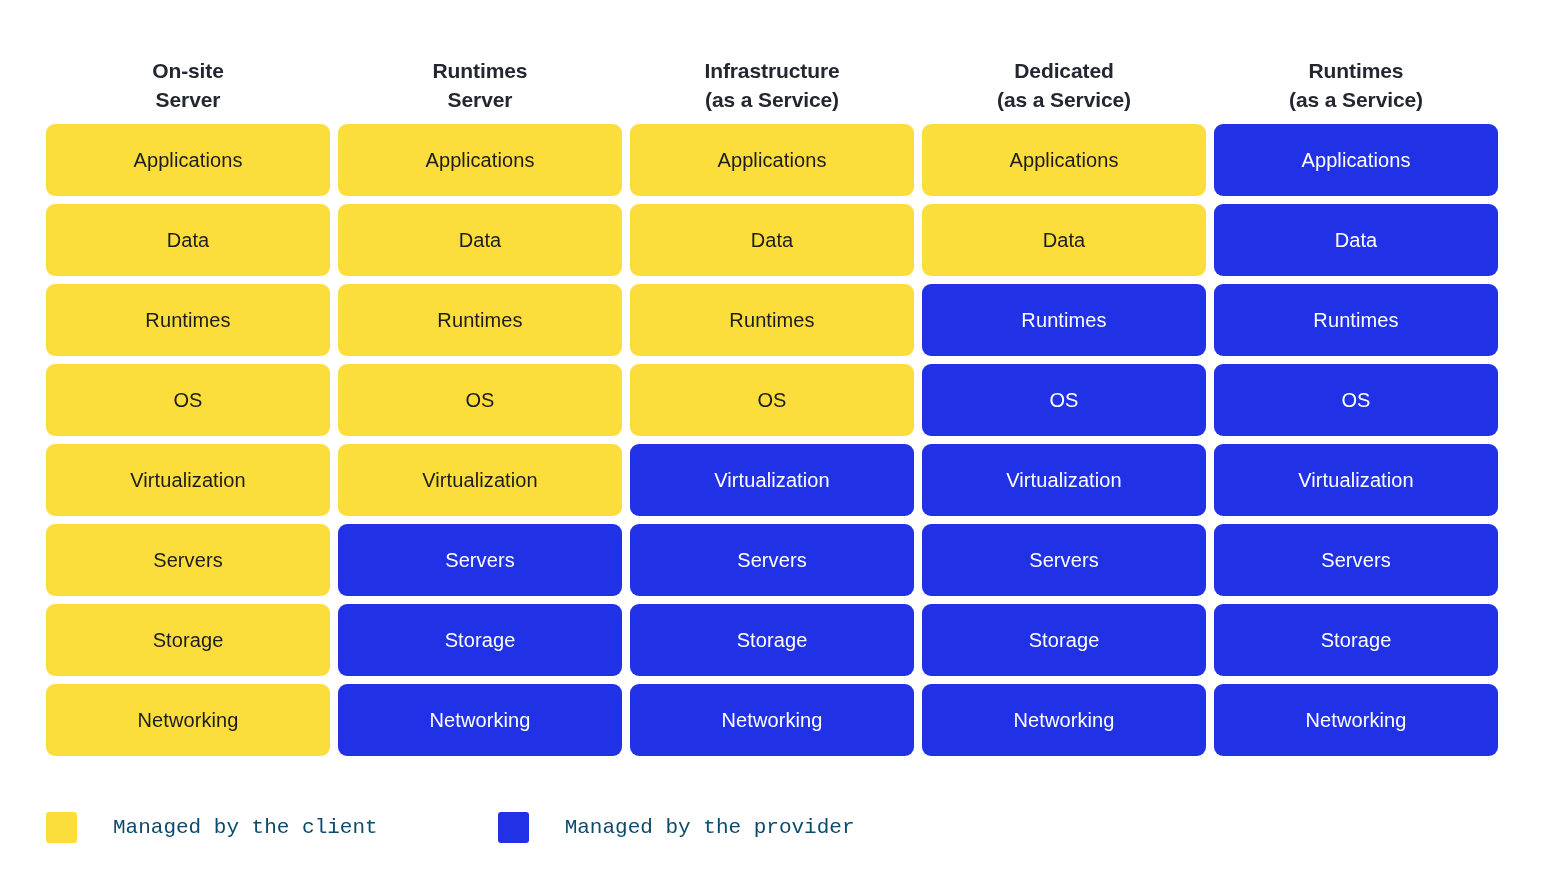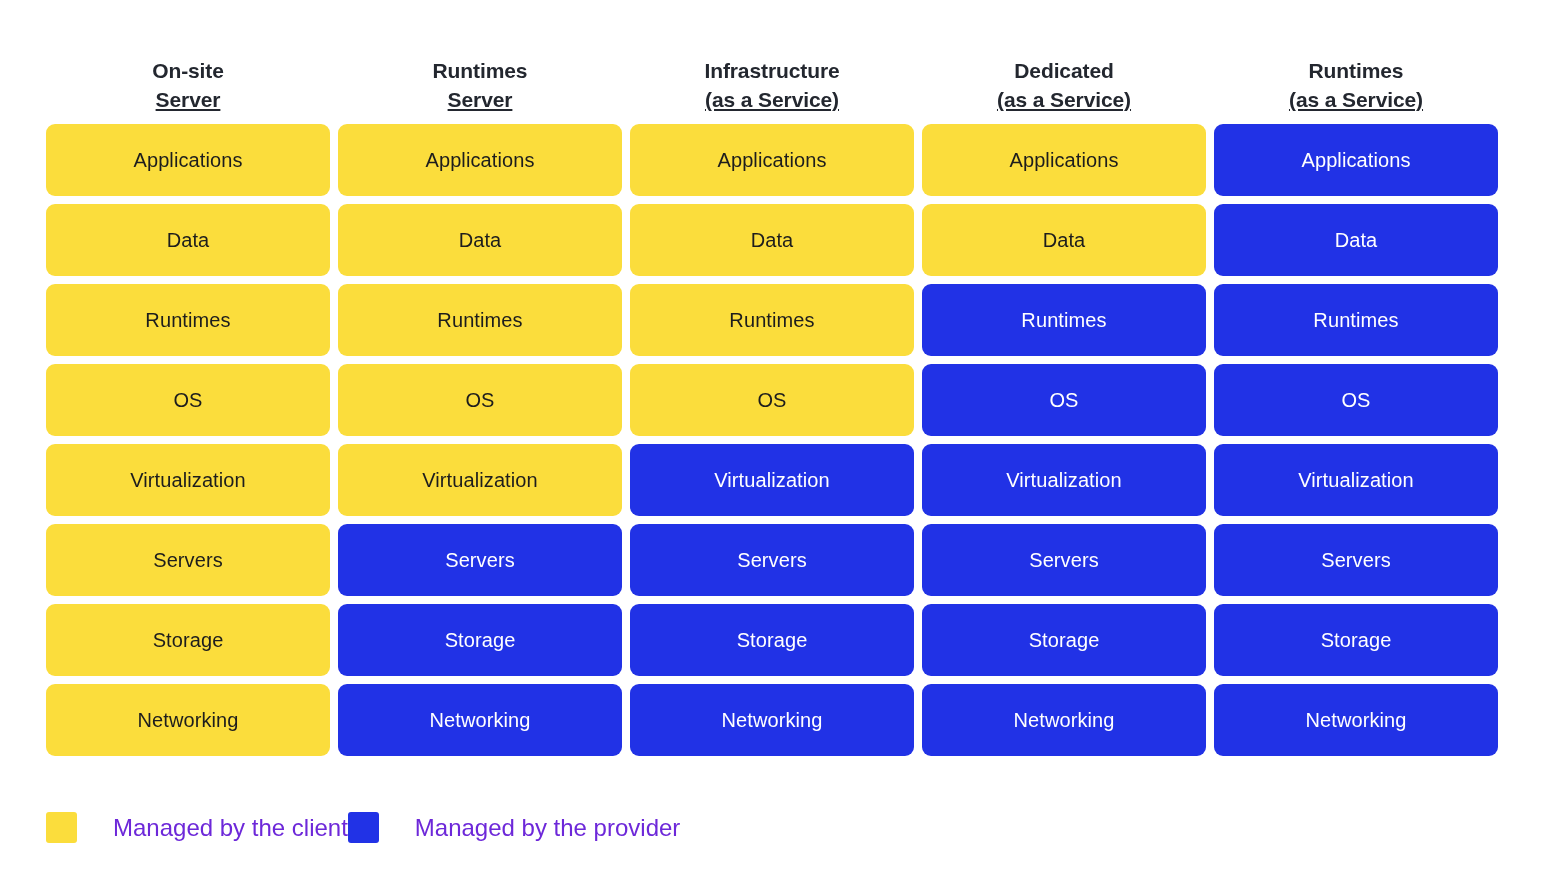--- a/index.html
+++ b/index.html
@@ -32,21 +32,21 @@
   }
   .col-header {
     text-align: center;
     color: #23272f;
     font-size: 21px;
     font-weight: bold;
     line-height: 29px;
     letter-spacing: -0.1px;
     user-select: none;
   }
-  .col-header .line2 { display: block; text-decoration: underline; }
+  .col-header .line2 { display: block; }
 
   
   .matrix {
     margin-top: 10px;
     display: grid;
     grid-template-columns: repeat(5, 1fr);
     grid-auto-rows: 72px;
     column-gap: 8px;
     row-gap: 8px;
   }
@@ -75,36 +75,37 @@
     position: absolute;
     left: 46px;
     top: 812px;
     display: flex;
     align-items: center;
   }
   .legend-item {
     display: flex;
     align-items: center;
   }
-  .legend-item.second { }
+  .legend-item.second { margin-left: 120px; }
   .swatch {
     width: 31px;
     height: 31px;
     border-radius: 3px;
     flex: 0 0 auto;
   }
   .swatch.client   { background: #fbdd3c; }
   .swatch.provider { background: #2132e6; }
   .legend-label {
     margin-left: 36px;
-    font-size: 24px;
-    color: #6d28d9;
+    font-size: 21px;
+    color: #0c4a6e;
     line-height: 1;
     white-space: nowrap;
     user-select: none;
+    font-family: Liberation Mono, monospace;
   }
 </style>
 </head>
 <body>
 
 <div id="chart">
 
   <div class="header-row">
     <div class="col-header">
       <span>On-site</span>

